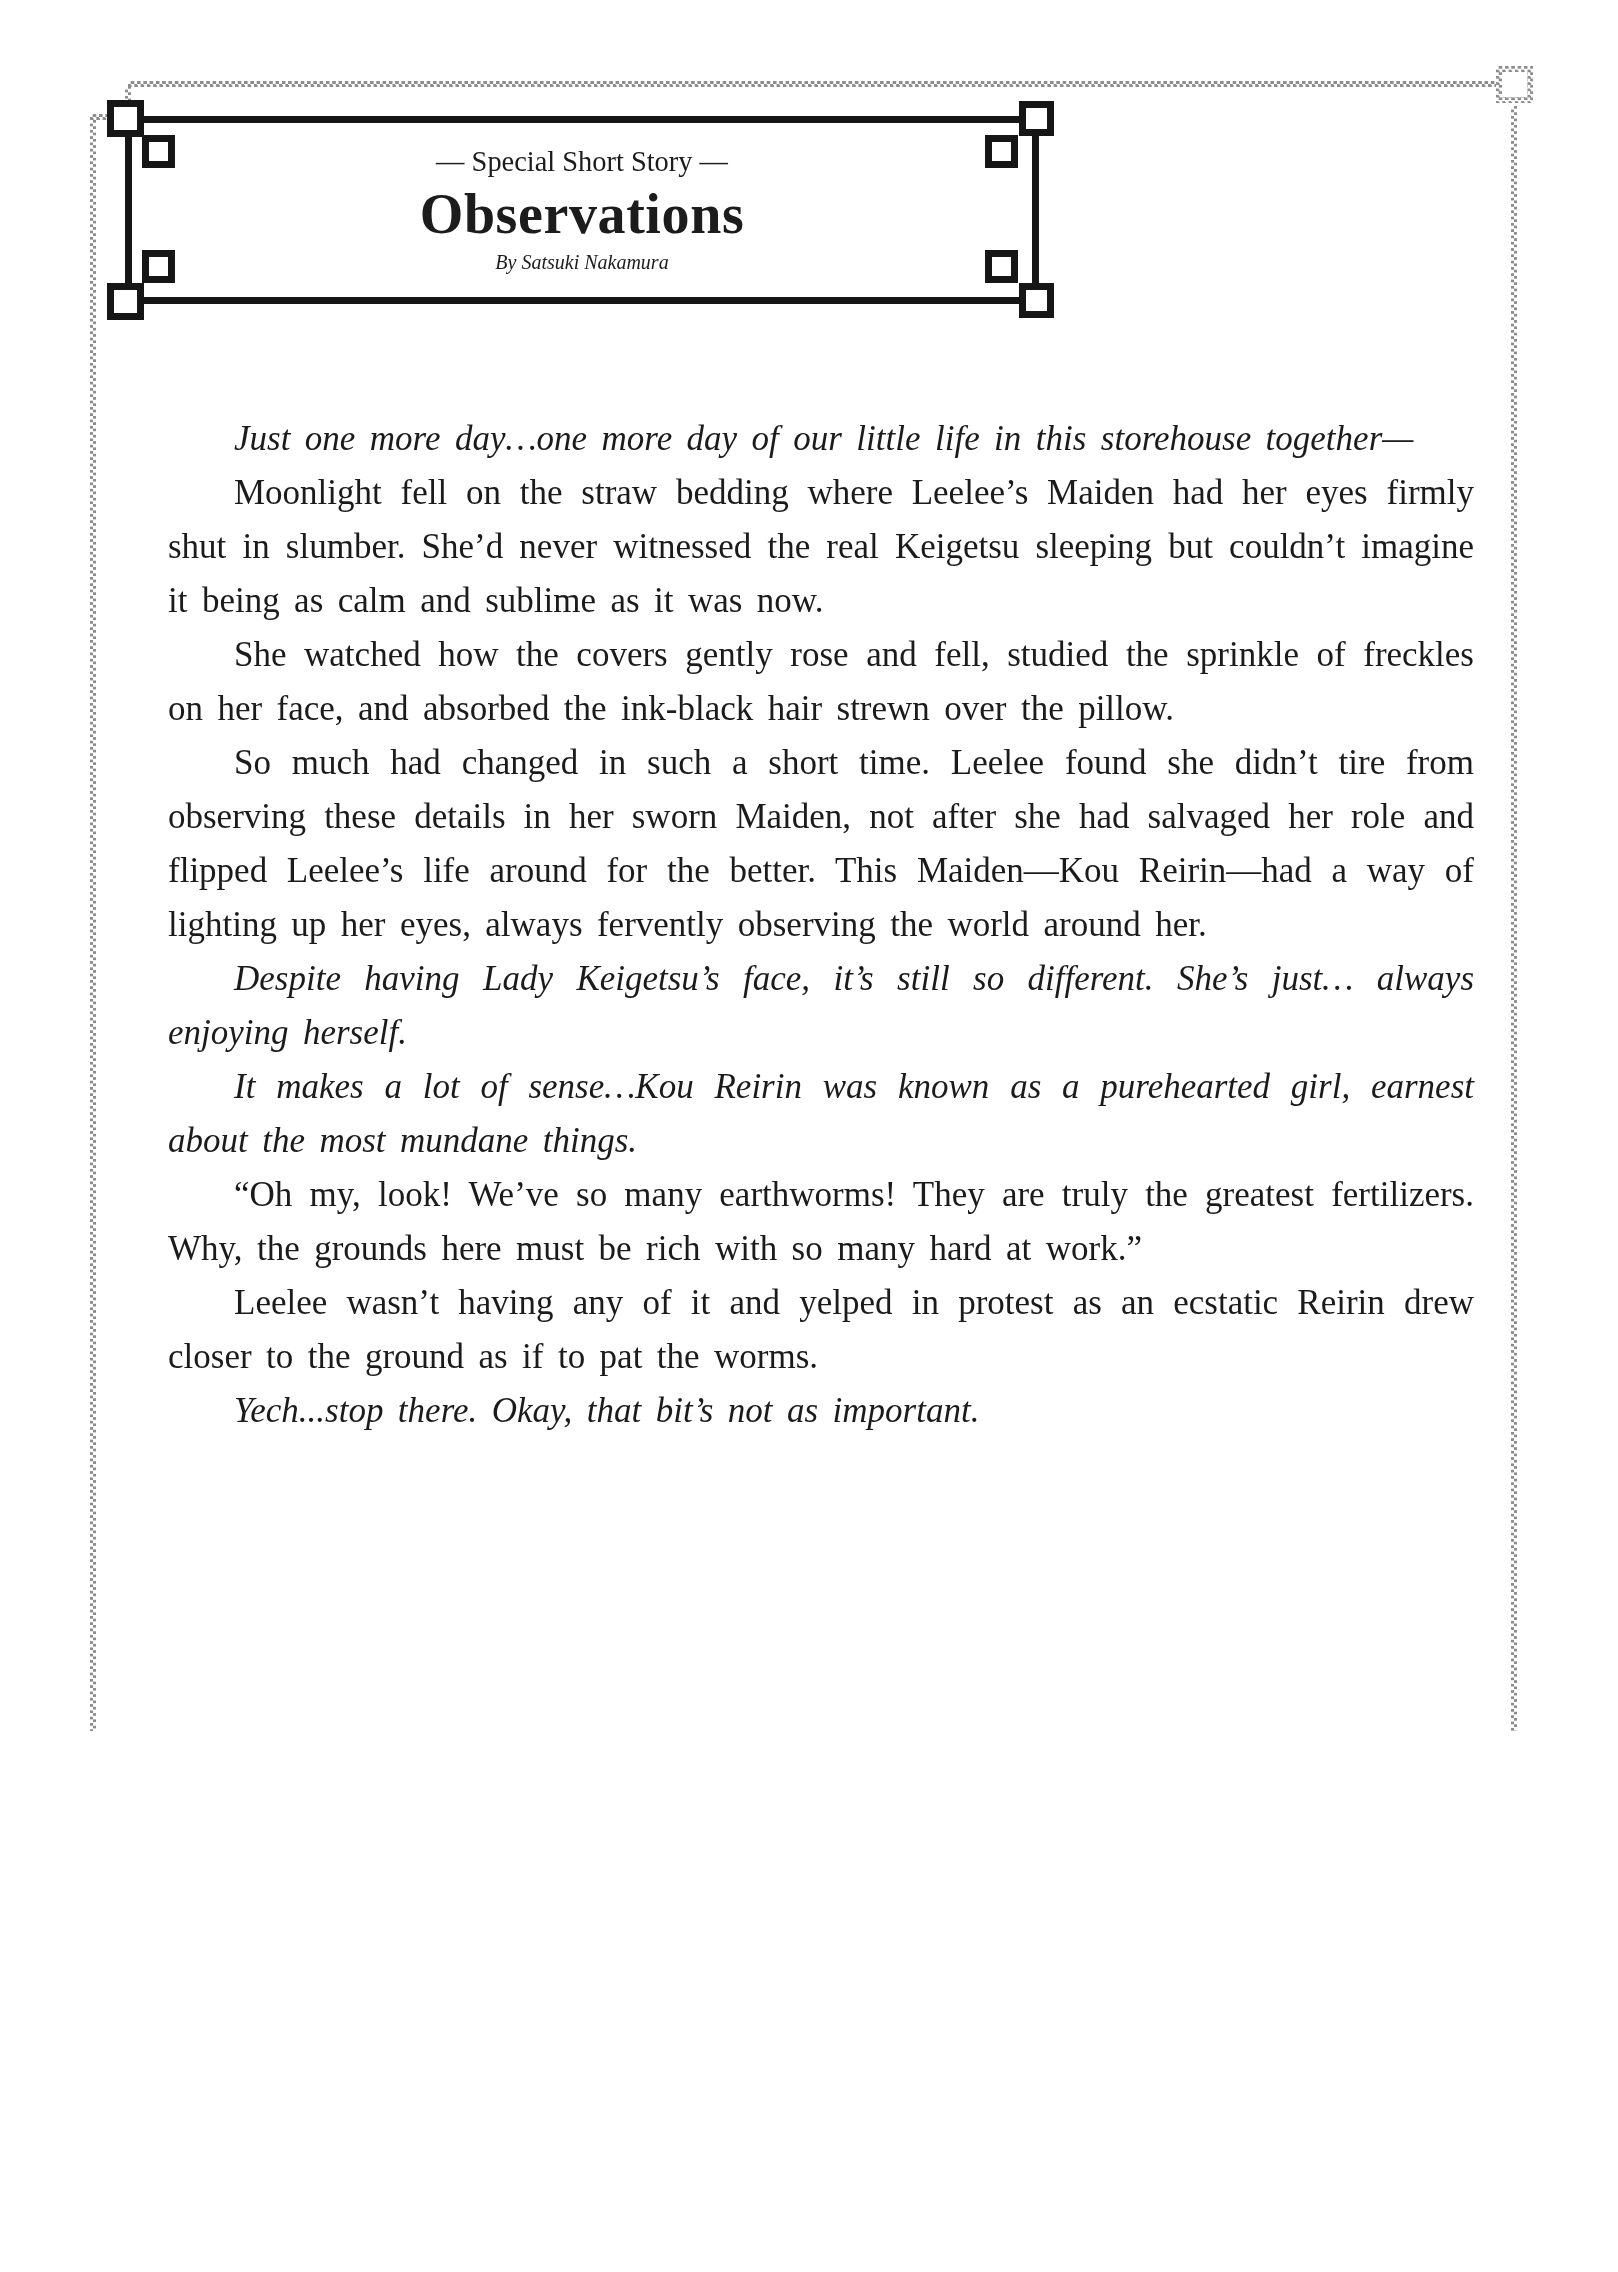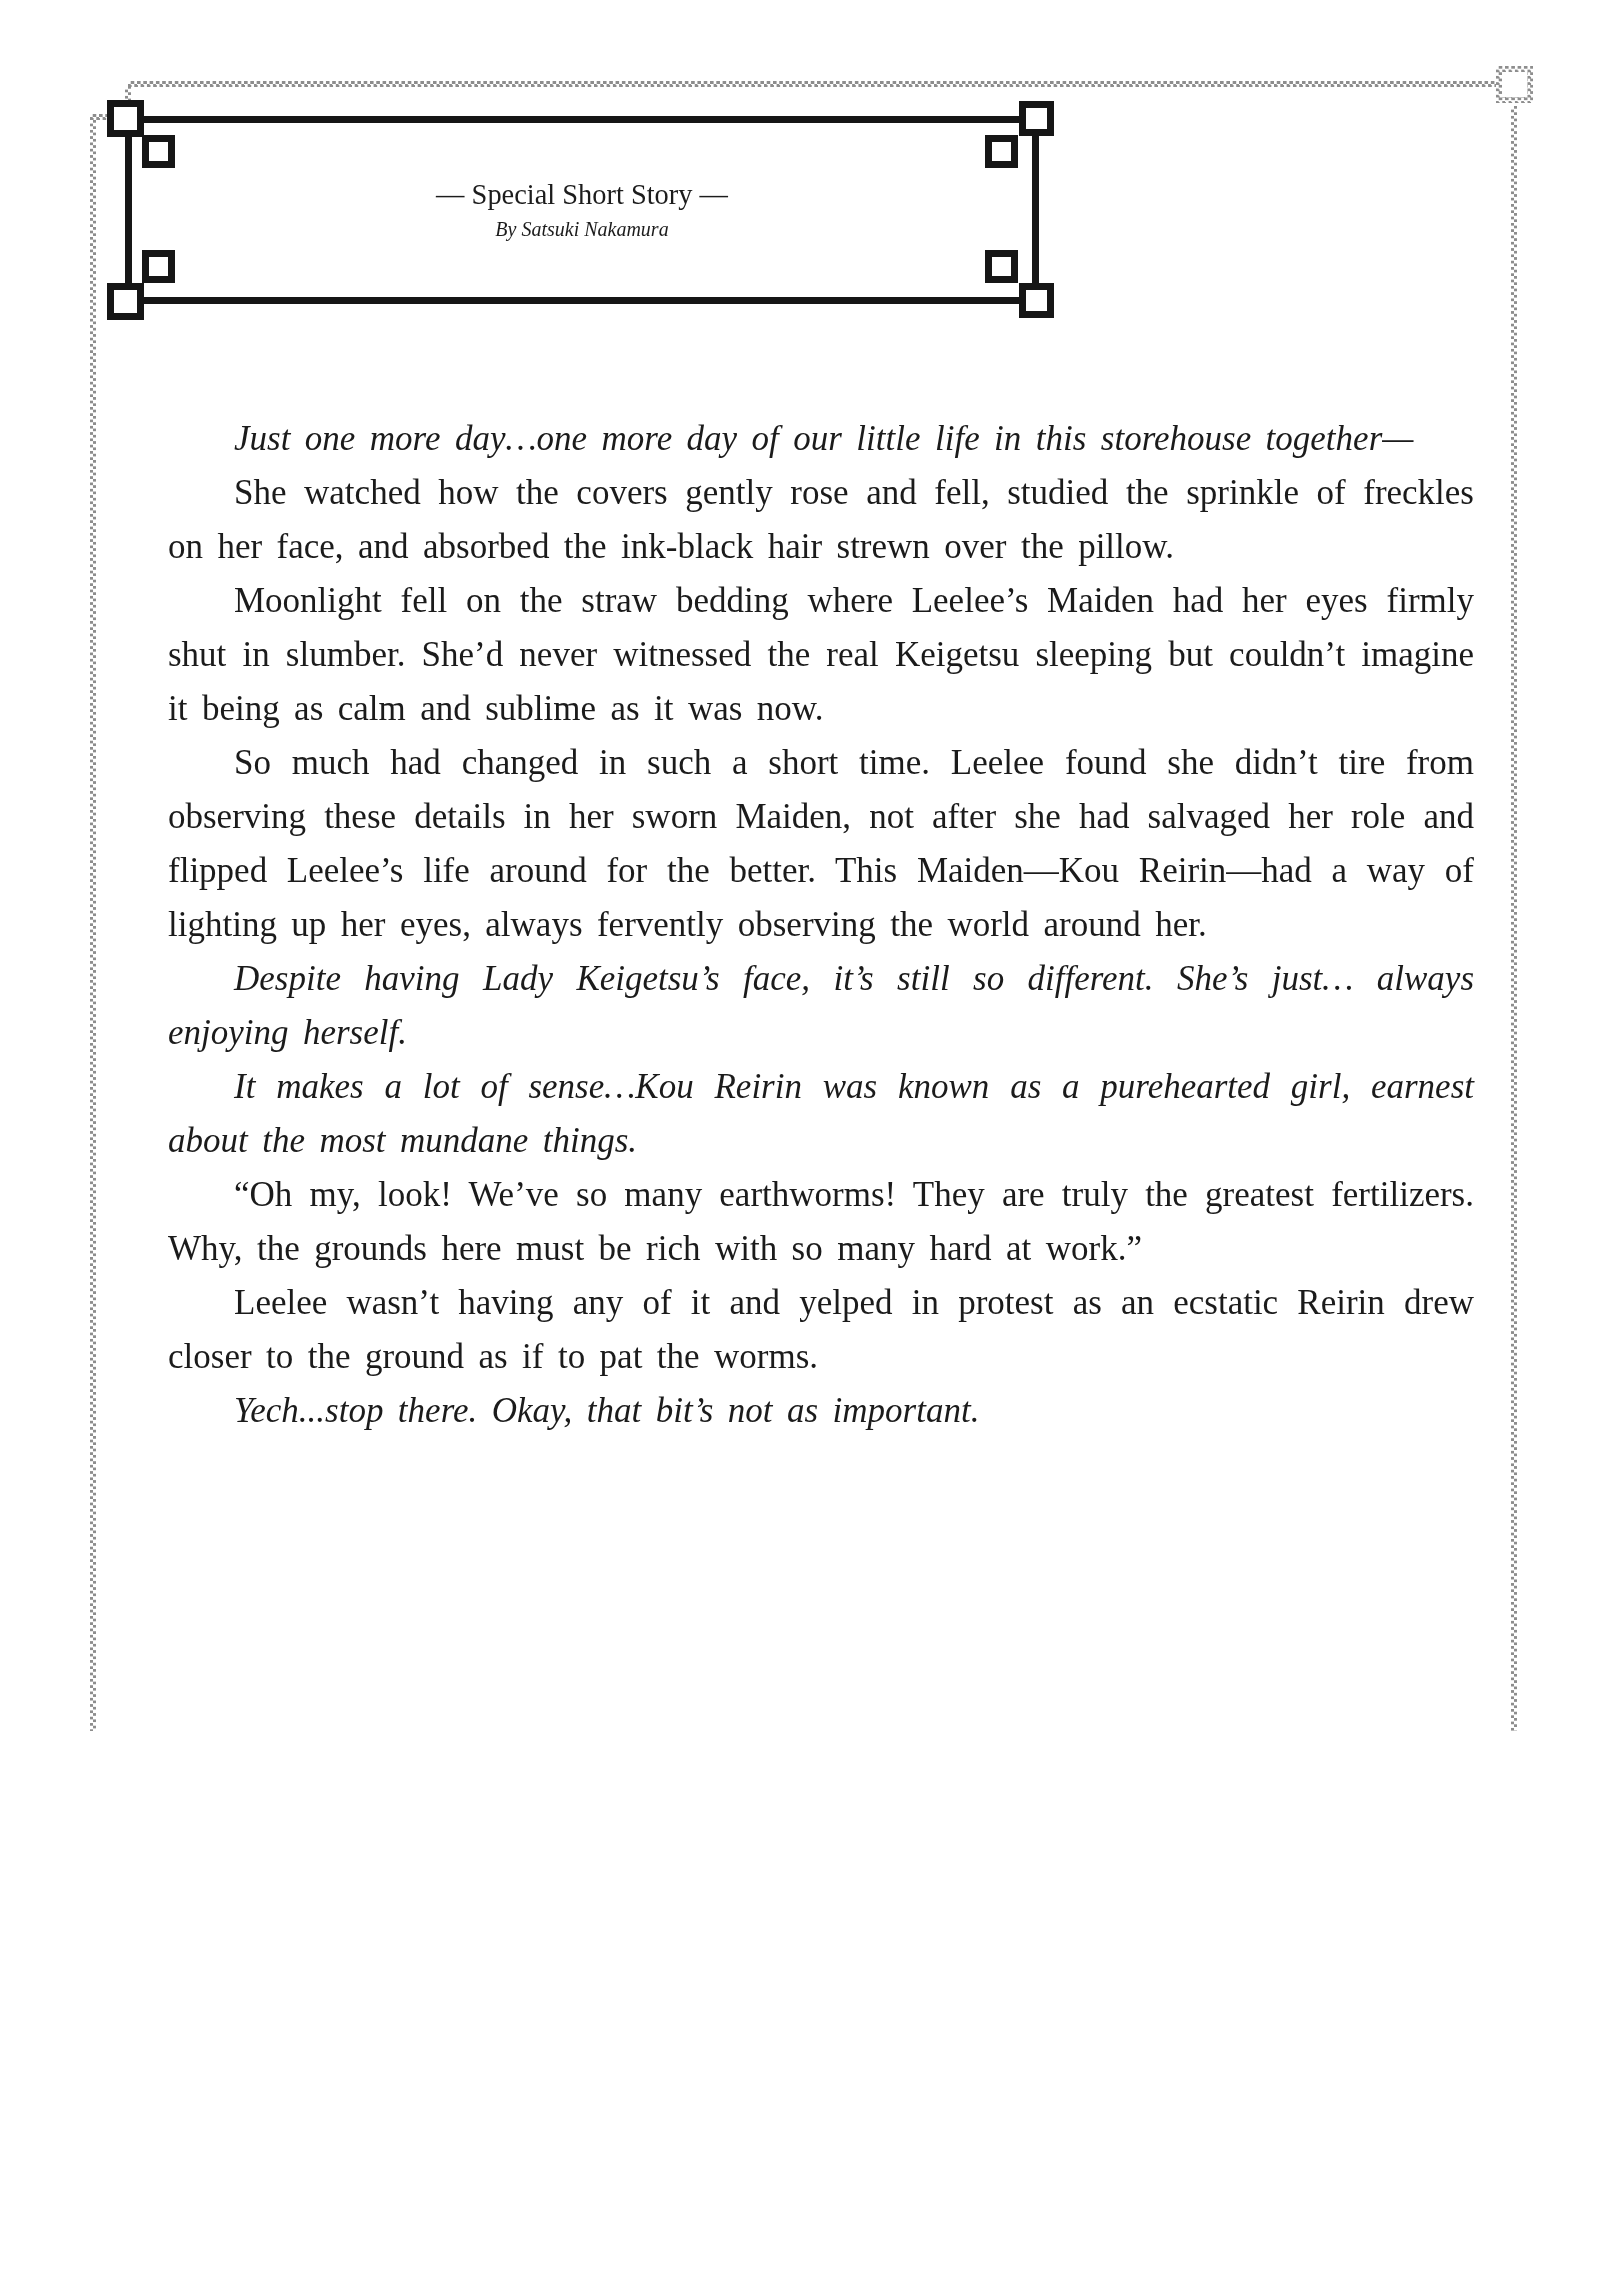--- a/index.html
+++ b/index.html
@@ -75,36 +75,37 @@
   <div class="gline checker g-jog-bl-h"></div>
 
   <div class="csq checker csq-tr"></div>
   <div class="csq checker csq-bl1"></div>
   <div class="csq checker csq-bl2"></div>
   <div class="csq checker csq-br1"></div>
   <div class="csq checker csq-br2"></div>
 
   <div class="title-box">
     <div class="kicker">— Special Short Story —</div>
+    <div class="story-title">Observations</div>
     <div class="byline">By Satsuki Nakamura</div>
   </div>
 
   <div class="bsq bsq-tl-o"></div>
   <div class="bsq bsq-tl-i"></div>
   <div class="bsq bsq-tr-i"></div>
   <div class="bsq bsq-tr-o"></div>
   <div class="bsq bsq-bl-i"></div>
   <div class="bsq bsq-bl-o"></div>
   <div class="bsq bsq-br-i"></div>
   <div class="bsq bsq-br-o"></div>
 
   <div class="story">
       <p class="para italic">Just one more day…one more day of our little life in this storehouse together—</p>
+      <p class="para normal">Moonlight fell on the straw bedding where Leelee’s Maiden had her eyes firmly shut in slumber. She’d never witnessed the real Keigetsu sleeping but couldn’t imagine it being as calm and sublime as it was now.</p>
       <p class="para normal">She watched how the covers gently rose and fell, studied the sprinkle of freckles on her face, and absorbed the ink-black hair strewn over the pillow.</p>
-      <p class="para normal">Moonlight fell on the straw bedding where Leelee’s Maiden had her eyes firmly shut in slumber. She’d never witnessed the real Keigetsu sleeping but couldn’t imagine it being as calm and sublime as it was now.</p>
       <p class="para normal">So much had changed in such a short time. Leelee found she didn’t tire from observing these details in her sworn Maiden, not after she had salvaged her role and flipped Leelee’s life around for the better. This Maiden—Kou Reirin—had a way of lighting up her eyes, always fervently observing the world around her.</p>
       <p class="para italic">Despite having Lady Keigetsu’s face, it’s still so different. She’s just… always enjoying herself.</p>
       <p class="para italic">It makes a lot of sense…Kou Reirin was known as a purehearted girl, earnest about the most mundane things.</p>
       <p class="para normal">“Oh my, look! We’ve so many earthworms! They are truly the greatest fertilizers. Why, the grounds here must be rich with so many hard at work.”</p>
       <p class="para normal">Leelee wasn’t having any of it and yelped in protest as an ecstatic Reirin drew closer to the ground as if to pat the worms.</p>
       <p class="para italic">Yech...stop there. Okay, that bit’s not as important.</p>
     </div>
 
   <div class="pagenum">175</div>
 

